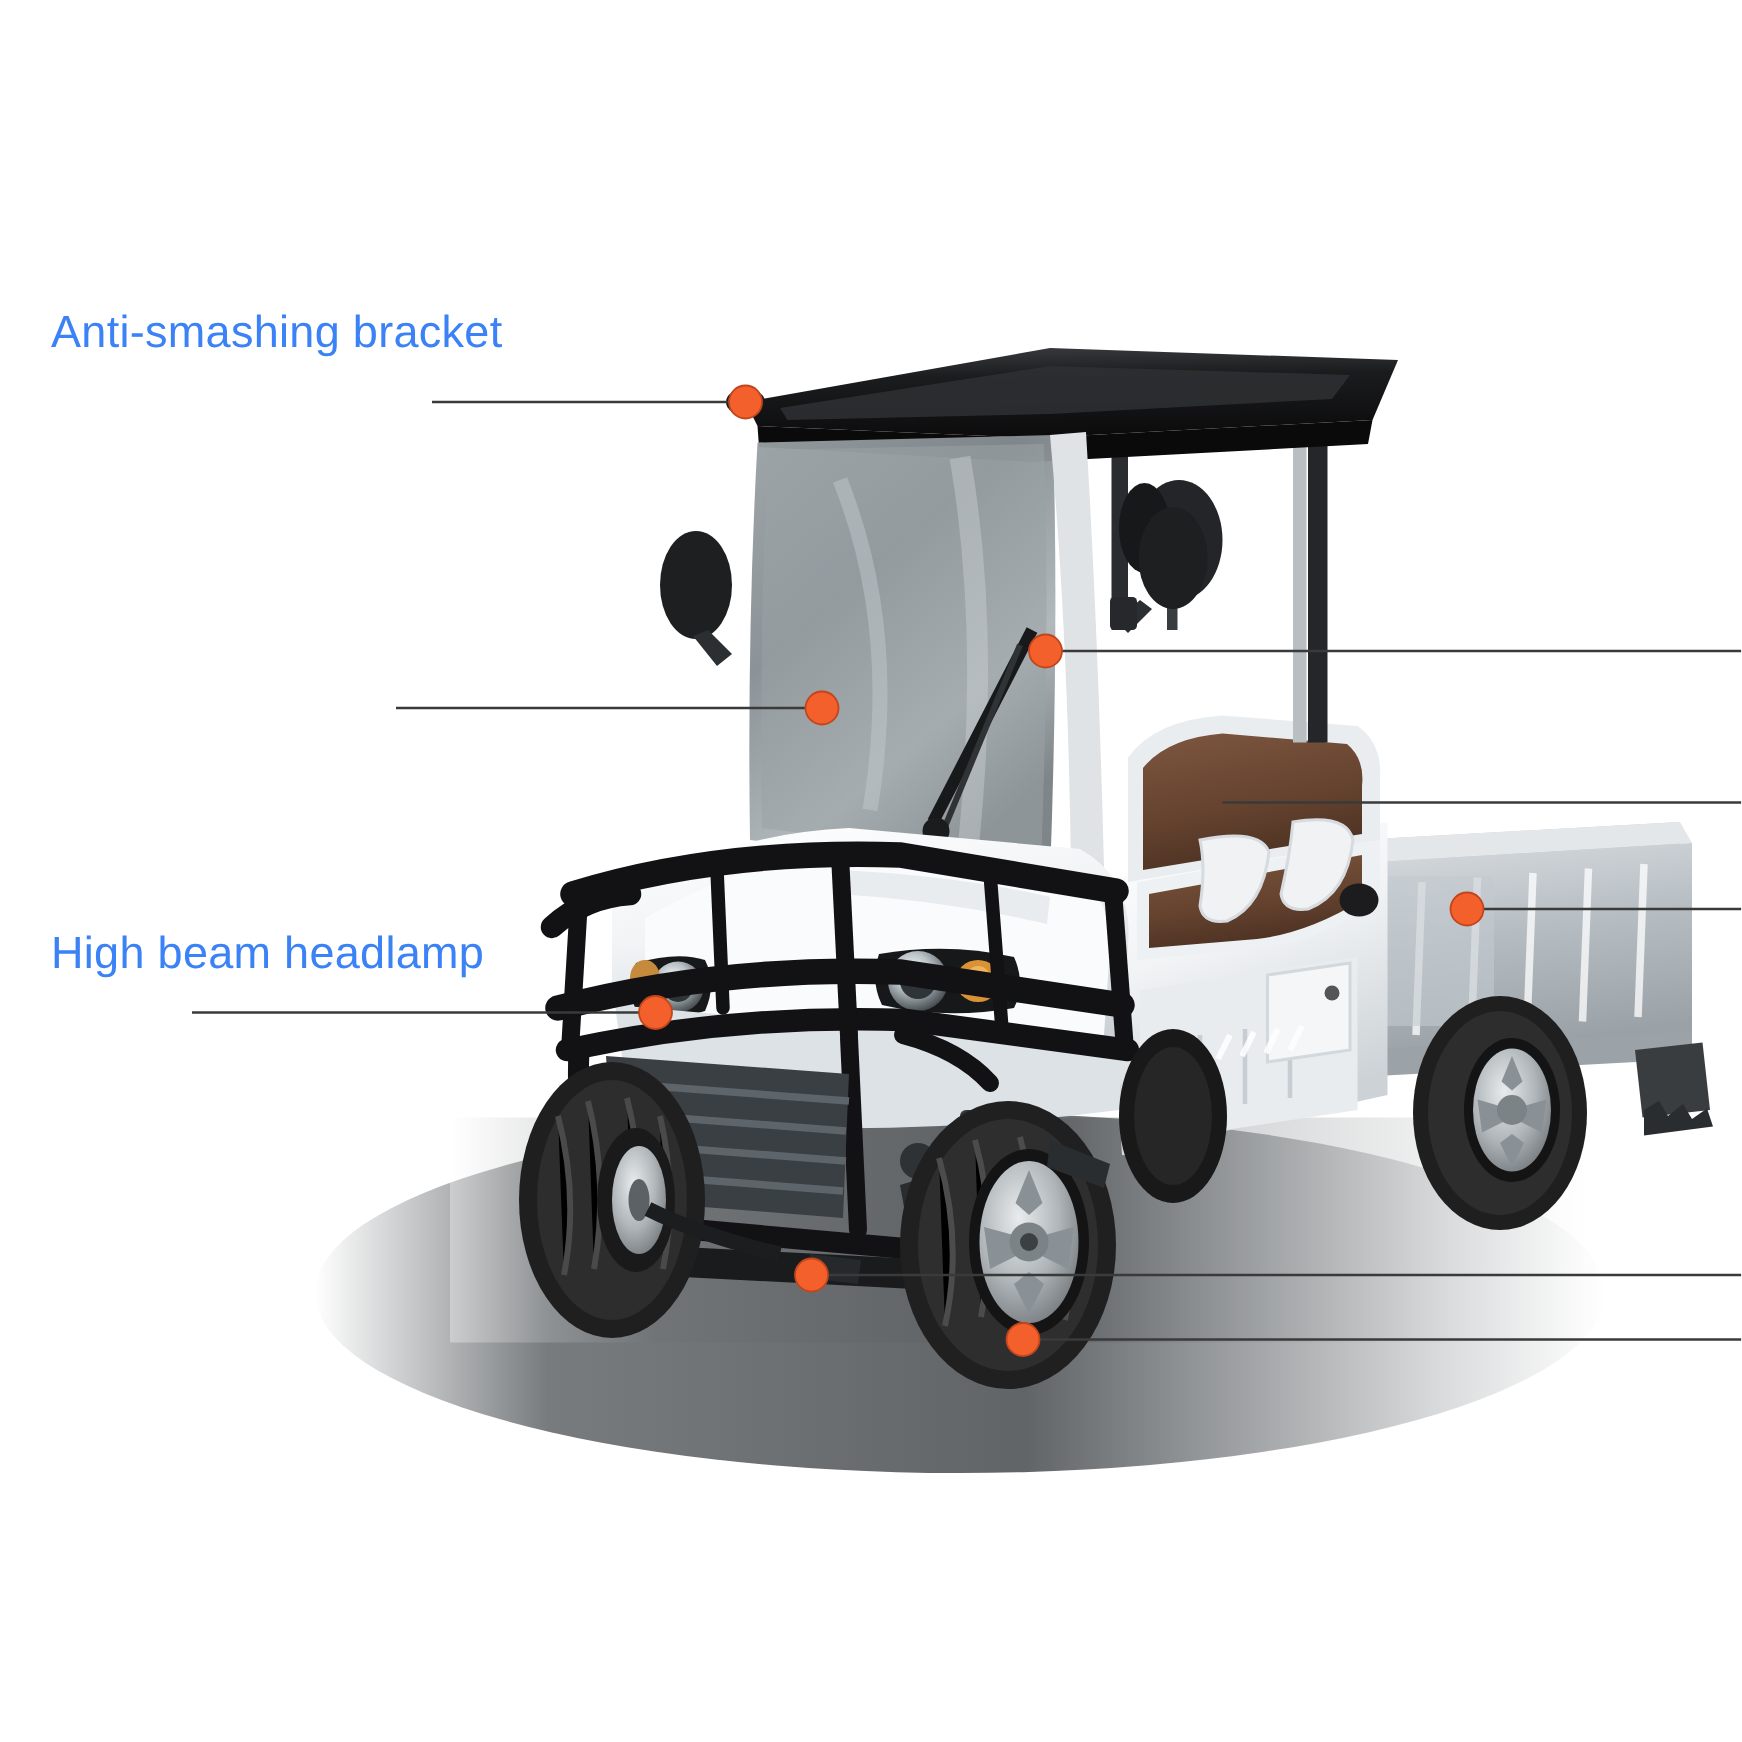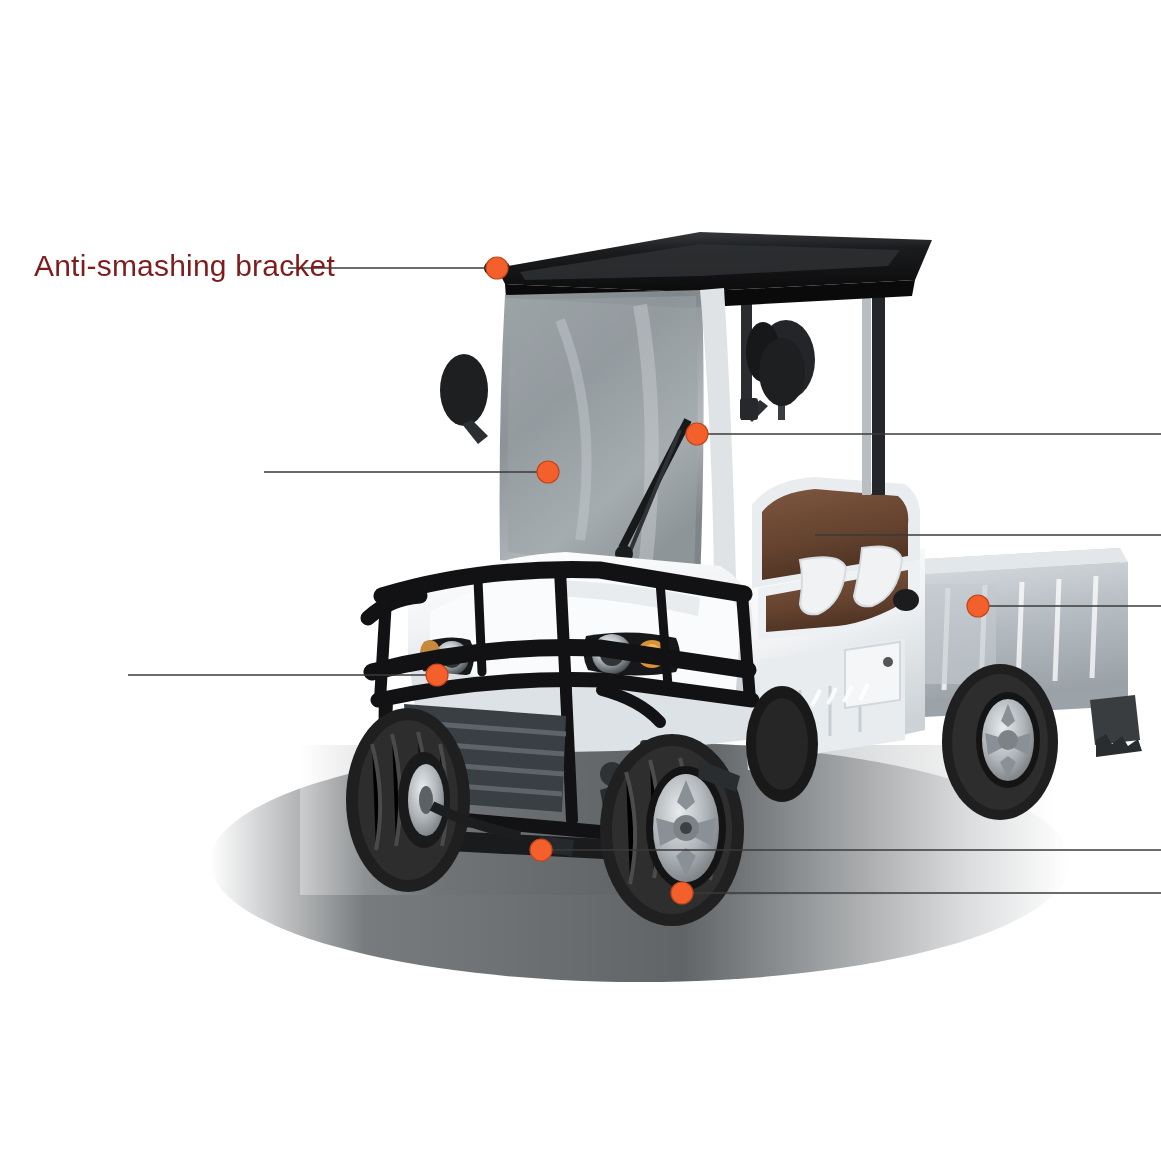--- a/index.html
+++ b/index.html
@@ -1,18 +1,18 @@
 <!DOCTYPE html>
 <html><head>
 <meta charset="utf-8">
 <style>
   html,body{margin:0;padding:0;background:#ffffff;}
   body{font-family:"Liberation Sans", sans-serif;}
   #stage{position:relative;width:1161px;height:1161px;background:#fff;overflow:hidden;}
-  .callout-label{position:absolute;font-family:"Liberation Sans",sans-serif;font-size:30px;color:#7f1d1d;white-space:nowrap;letter-spacing:.2px;margin-top:44px;}
+  .callout-label{position:absolute;font-family:"Liberation Sans",sans-serif;font-size:30px;color:#3b82f6;white-space:nowrap;letter-spacing:.2px;}
   svg.layer{position:absolute;left:0;top:0;width:1161px;height:1161px;}
   .leader{stroke:#3a3a3a;stroke-width:1.7;fill:none;}
   .dot{fill:#f4602c;stroke:#c2451c;stroke-width:1.2;}
 </style>
 </head>
 <body>
 
 <div id="stage">
 
   <svg class="layer" viewBox="0 0 1161 1161">
@@ -291,14 +291,15 @@
         <circle cx="697" cy="434" r="11" class="dot" fill="#f4602c" stroke="#c2451c"></circle>
         <circle cx="978" cy="606" r="11" class="dot" fill="#f4602c" stroke="#c2451c"></circle>
         <circle cx="541" cy="850" r="11" class="dot" fill="#f4602c" stroke="#c2451c"></circle>
         <circle cx="682" cy="893" r="11" class="dot" fill="#f4602c" stroke="#c2451c"></circle>
       </g>
   </svg>
 
   <div class="callout-label" style="left:34px;top:205px;">Anti-smashing bracket</div>
 
 
+  <div class="callout-label" style="left:34px;top:619px;">High beam headlamp</div>
 
 </div>
 
 </body></html>

